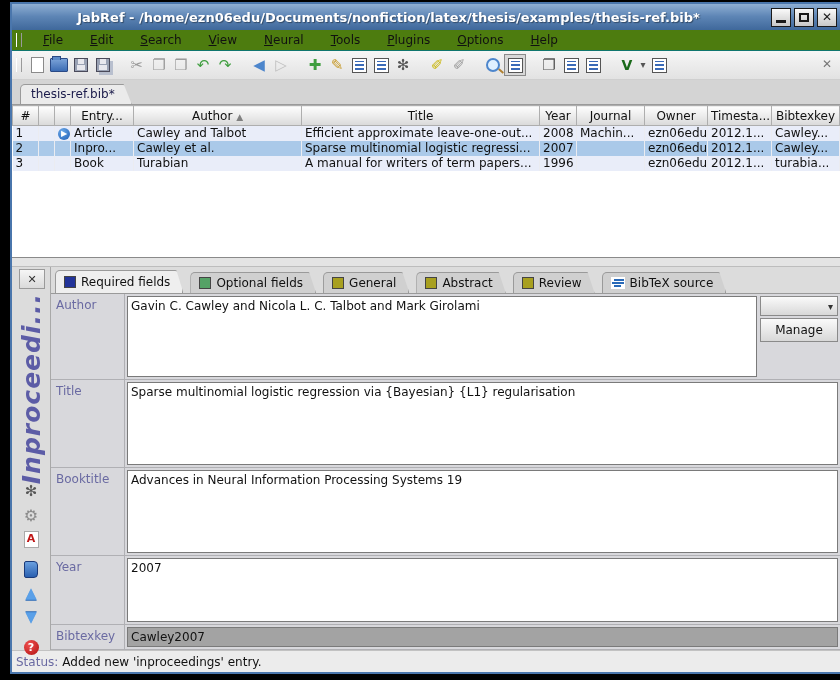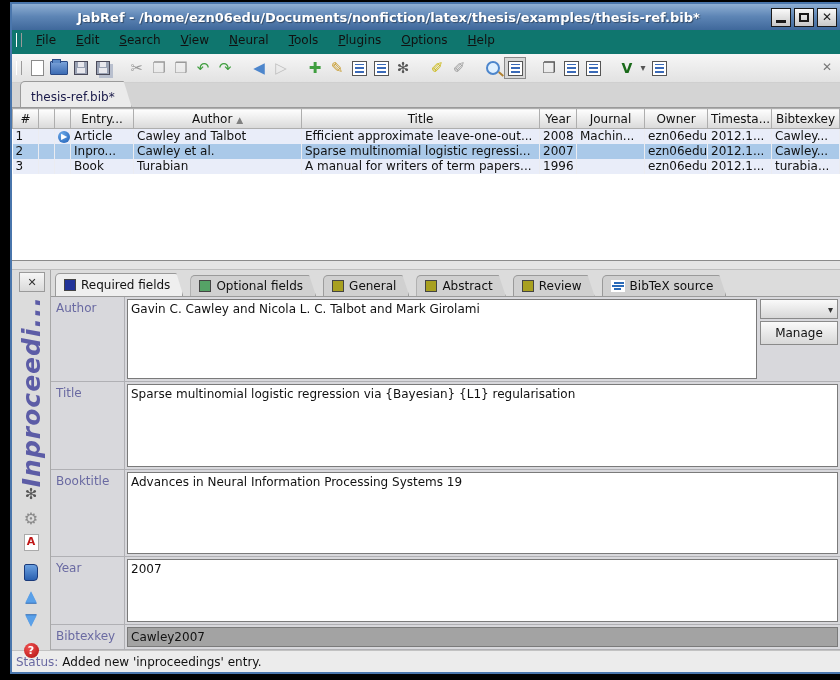--- a/index.html
+++ b/index.html
@@ -8,21 +8,21 @@
 
   
   .titlebar{height:26px;flex:0 0 26px;background:linear-gradient(#8fafd4,#5d85b5 48%,#3f689b);display:flex;align-items:center;color:#fff;}
   .title-text{flex:1;text-align:center;font-weight:bold;font-size:13px;text-shadow:1px 1px 1px rgba(0,0,0,.4);white-space:nowrap;overflow:hidden;}
   .win-btns{display:flex;gap:3px;margin:0 3px 0 6px;}
   .win-btn{width:20px;height:19px;background:linear-gradient(#fafafa,#c8c8c8);border:1px solid #1a1a1a;display:flex;align-items:center;justify-content:center;font-weight:bold;font-size:12px;color:#1a1a1a;box-sizing:border-box;}
   .glyph-min{width:10px;height:3px;background:#1a1a1a;margin-top:9px;}
   .glyph-max{width:10px;height:9px;border:2px solid #1a1a1a;box-sizing:border-box;}
 
   
-  .menubar{height:20px;flex:0 0 20px;background:#0f766e;display:flex;align-items:center;font-size:12px;color:#111;border-bottom:4px solid #0f766e;padding-left:2px;}
+  .menubar{height:20px;flex:0 0 20px;background:#4d7c0f;display:flex;align-items:center;font-size:12px;color:#111;border-bottom:1px solid #0f766e;padding-left:2px;gap:7px;}
   .drag-handle{width:4px;height:14px;border-left:1px solid #fff;border-right:1px solid #9a9a9a;margin:0 4px 0 2px;}
   .menu-item{display:inline-block;padding:2px 10px;cursor:default;}
   .menu-item::first-letter{text-decoration:underline;}
 
   
   .toolbar{height:28px;flex:0 0 28px;background:linear-gradient(#f6f6f6,#e2e2e2);display:flex;align-items:center;border-bottom:1px solid #cfcfcf;padding-left:2px;position:relative;}
   .tb{width:22px;height:22px;display:flex;align-items:center;justify-content:center;font-size:15px;line-height:1;box-sizing:border-box;}
   .sep{width:12px;height:1px;}
   .g-gray{color:#9a9a9a;}
   .g-green{color:#3f9e3f;}
@@ -42,21 +42,21 @@
   .boxlines i{display:block;height:2px;background:#3a6ab8;}
   .magnifier{width:10px;height:10px;border:2px solid #4d86cc;border-radius:50%;position:relative;background:#dff0ff;}
   .magnifier::after{content:"";position:absolute;width:6px;height:2px;background:#b08030;right:-6px;bottom:-2px;transform:rotate(40deg);}
   .tb-pressed{border:1px solid #8a8a8a;background:#d8d8d8;}
   .fetch-v{font-weight:bold;font-size:14px;color:#1a6a1a;position:relative;}
   .tb-dd{width:10px;font-size:10px;color:#555;}
   .toolbar-close{position:absolute;right:8px;top:6px;color:#777;font-size:12px;font-weight:bold;}
 
   
   .tabbar{height:24px;flex:0 0 24px;background:#d4d4d4;display:flex;align-items:flex-end;padding-left:8px;border-bottom:1px solid #9a9a9a;}
-  .file-tab{background:#ebebeb;border:1px solid #9a9a9a;border-bottom:none;border-radius:5px 9px 0 0;padding:8px 16px 3px 10px;font-size:12px;color:#1a1a4a;clip-path:polygon(0 0,calc(100% - 8px) 0,100% 100%,0 100%);}
+  .file-tab{background:#ebebeb;border:1px solid #9a9a9a;border-bottom:none;border-radius:5px 9px 0 0;padding:2px 16px 3px 10px;font-size:12px;color:#1a1a4a;clip-path:polygon(0 0,calc(100% - 8px) 0,100% 100%,0 100%);}
 
   
   .table-wrap{height:152px;flex:0 0 152px;background:#fff;border-bottom:1px solid #8a8a8a;overflow:hidden;}
   table.bib{border-collapse:collapse;table-layout:fixed;width:100%;font-size:12px;}
   table.bib th{background:linear-gradient(#fefefe,#d9d9d9);border:1px solid #aeaeae;font-weight:normal;height:19px;padding:0 3px;text-align:center;white-space:nowrap;overflow:hidden;color:#111;}
   table.bib td{height:15px;line-height:15px;padding:0 3px;white-space:nowrap;overflow:hidden;border-right:1px solid rgba(90,100,140,.12);color:#111;}
   tr.alt td{background:#e9edf9;}
   tr.sel td{background:#aac9e9;}
   .sort-arrow{font-size:9px;color:#808080;}
   .play-icon{display:inline-block;width:12px;height:12px;border-radius:50%;background:radial-gradient(circle at 35% 30%,#6aa8e8,#1c5cb4);color:#fff;font-size:8px;line-height:12px;text-align:center;vertical-align:middle;}

